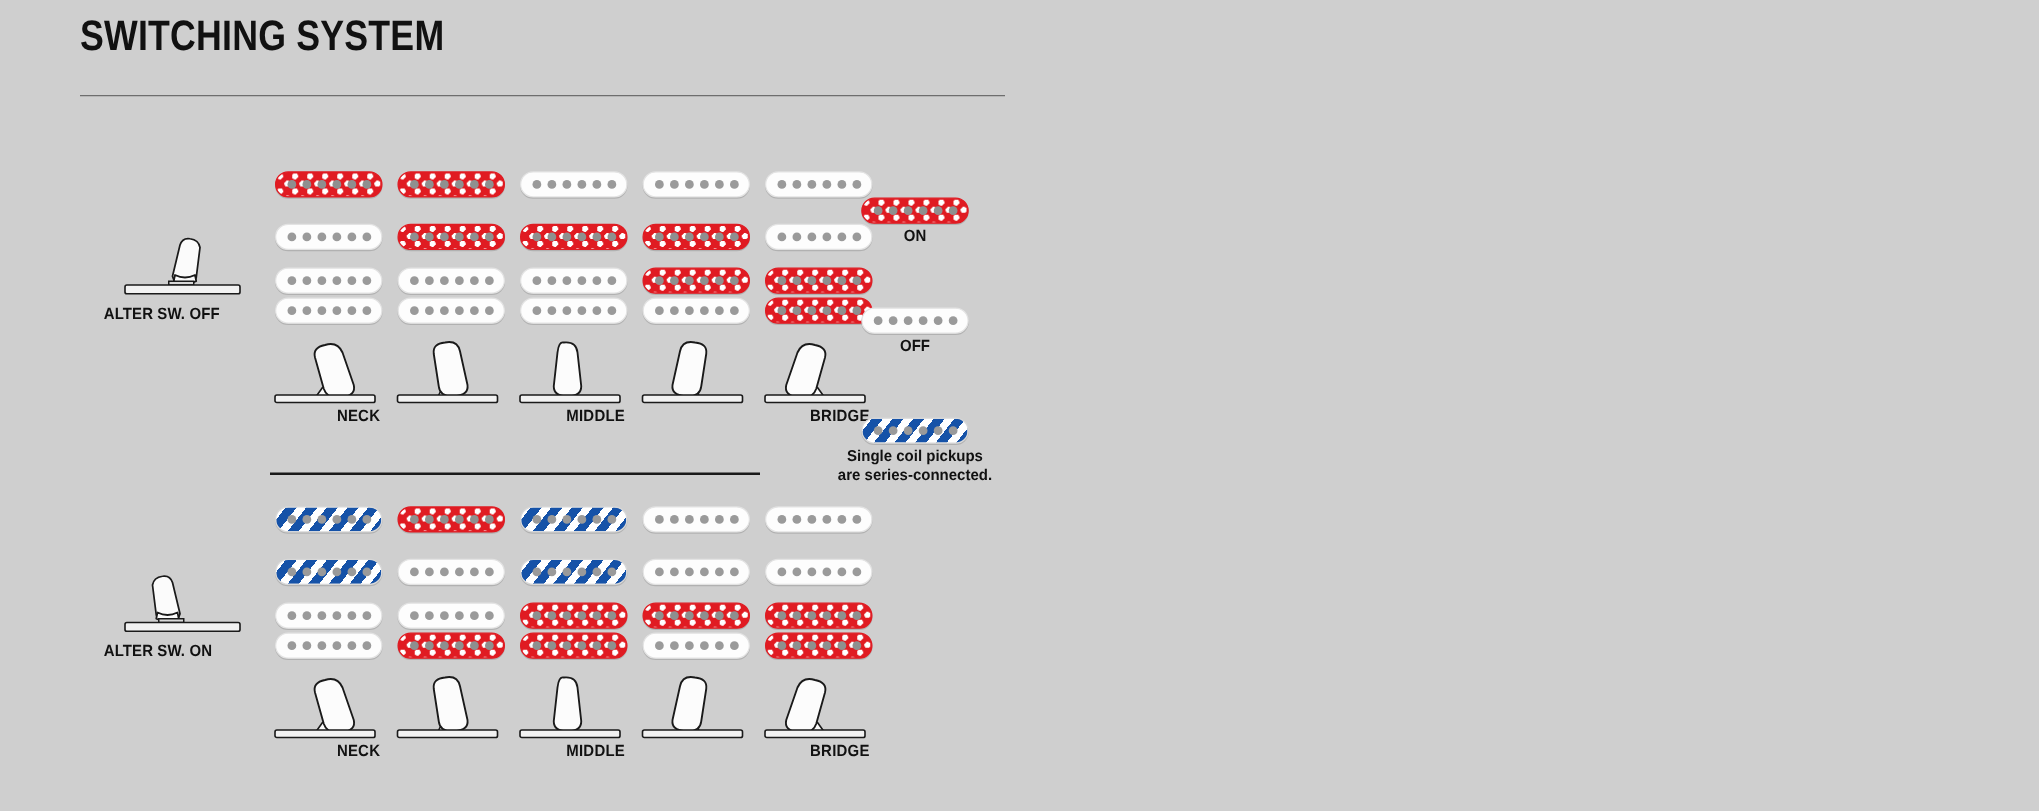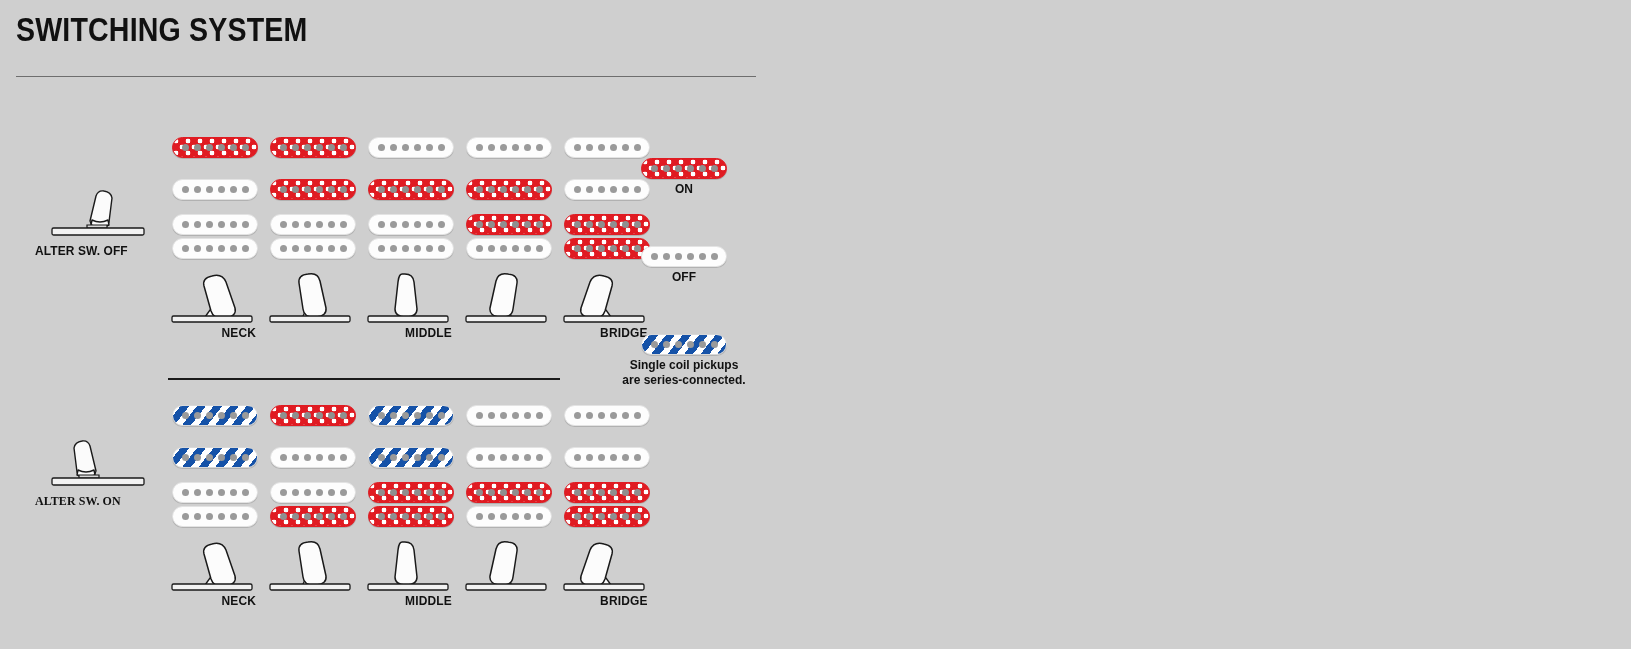--- a/index.html
+++ b/index.html
@@ -5,21 +5,21 @@
 <style>
   html,body{margin:0;padding:0;}
   body{
     width:1631px;height:649px;
     background:#cfcfcf;
     font-family:"Liberation Sans","DejaVu Sans",sans-serif;
     color:#111;
     overflow:hidden;
     position:relative;
   }
-  .page{position:absolute;inset:0;display:flex;}
+  .page{position:absolute;inset:0;display:flex;padding-left:48px;}
 
   
   .panel{position:relative;height:649px;}
   .panel-switching{width:815px;}
   .panel-controls{width:816px;}
 
   .panel-title{
     font-size:34px;
     font-weight:bold;
     letter-spacing:.2px;
@@ -38,21 +38,21 @@
 
   .sw-block{position:absolute;left:0;width:760px;}
   .sw-block-off{top:30px;}
   .sw-block-on{top:298px;}
 
   .mid-rule{position:absolute;left:168px;top:282px;width:392px;height:2px;background:#1a1a1a;}
 
   
   .alter{position:absolute;left:30px;width:126px;text-align:left;}
   .alter-off{top:58px;}
-  .alter-on{top:40px;font-family:Liberation Serif, serif;}
+  .alter-on{top:60px;}
   .alter-label{
     font-size:13px;font-weight:bold;margin-top:3px;
     transform:scaleX(.92);white-space:nowrap;letter-spacing:.1px;
   }
   .toggle-art{width:126px;height:56px;display:block;}
 
   
   .matrix{position:absolute;left:160px;top:0;display:flex;gap:0;}
   .mcol{width:98px;display:flex;flex-direction:column;align-items:flex-end;}
 

